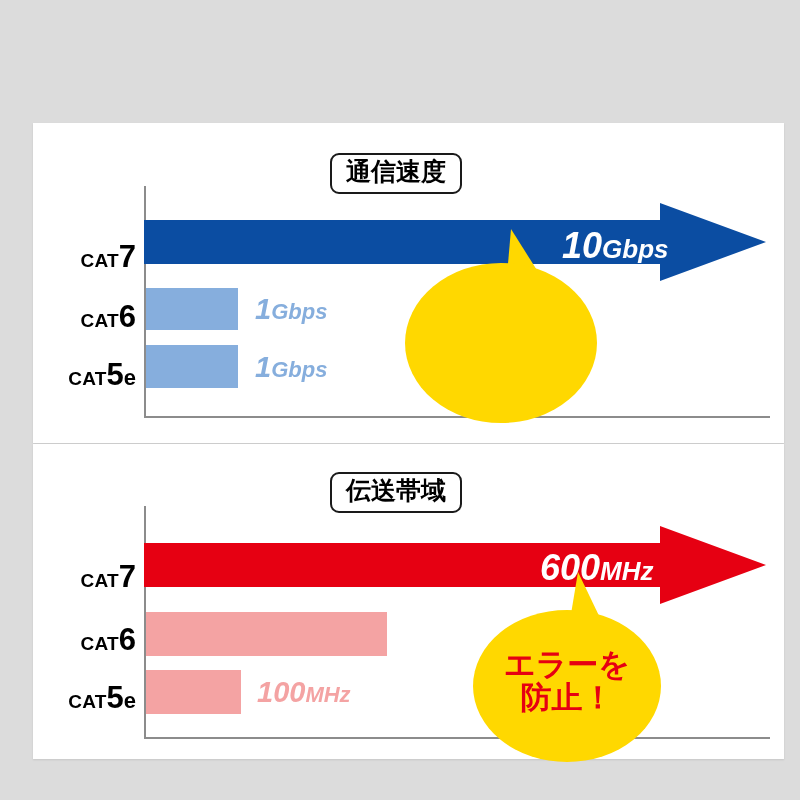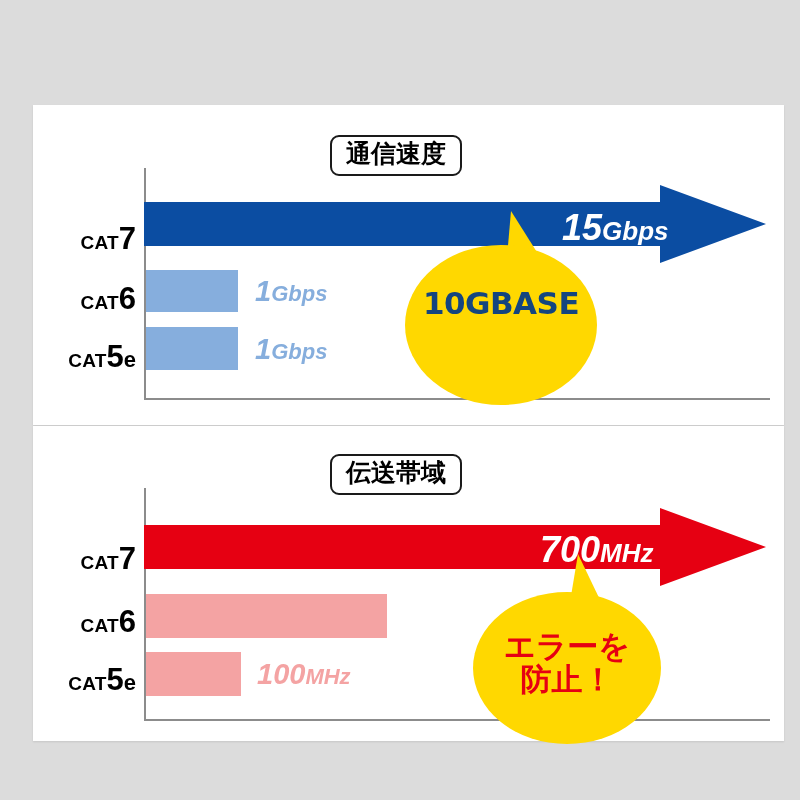--- a/index.html
+++ b/index.html
@@ -23,20 +23,21 @@
     line-height:1;
     font-family:"DejaVu Sans","Liberation Sans",sans-serif;
   }
 
   
   .panel{
     position:absolute;
     left:33px;width:751px;
     background:#ffffff;
     box-shadow:0 1px 2px rgba(0,0,0,0.10);
+    margin-top:18px;
   }
   #panel-speed{top:105px;height:320px;}
   #panel-band {top:426px;height:315px;}
 
   
   .chip{
     position:absolute;
     border:2px solid #1a1a1a;
     border-radius:9px;
     background:#fff;
@@ -136,21 +137,21 @@
     </div>
     <div class="cat" style="left:0px;width:103px;top:236px;">
       <span class="pre">CAT</span><span class="num">5</span><span class="suf">e</span>
     </div>
 
     <div class="arrow-wrap" style="left:111px;top:80px;">
       <svg width="622" height="78" viewBox="0 0 622 78">
         <polygon points="0,17 516,17 516,0 622,39 516,78 516,61 0,61" fill="#0b4da2"></polygon>
       </svg>
       <div class="arrow-label" style="left:418px;top:25px;">
-        <span class="big">15</span><span class="unit">Gbps</span>
+        <span class="big">10</span><span class="unit">Gbps</span>
       </div>
     </div>
 
     <div class="bar" style="left:113px;top:165px;width:92px;height:42px;background:#86aedd;"></div>
     <div class="val" style="left:222px;top:172px;color:#86aedd;">
       <span class="big">1</span><span class="unit">Gbps</span>
     </div>
 
     <div class="bar" style="left:113px;top:222px;width:92px;height:43px;background:#86aedd;"></div>
     <div class="val" style="left:222px;top:230px;color:#86aedd;">
@@ -158,21 +159,20 @@
     </div>
 
     <div class="bubble" style="left:372px;top:140px;width:192px;height:160px;">
       <div class="tail" style="left:95px;top:-38px;">
         <svg width="56" height="64" viewBox="0 0 56 64">
           <polygon points="6,62 11,4 40,50" fill="#ffd800"></polygon>
         </svg>
       </div>
       <div class="blob" style="width:192px;height:160px;"></div>
       <div class="btext" style="top:42px;color:#14457f;">
-        <span class="l1" style="font-size:31px;letter-spacing:-.5px;">10GBASE</span>
       </div>
     </div>
   </div>
 
   <div class="panel" id="panel-band">
 
     <div class="chip" style="left:297px;top:28px;">伝送帯域</div>
 
     <div class="axis-y" style="left:111px;top:62px;height:233px;"></div>
     <div class="axis-x" style="left:111px;top:293px;width:626px;"></div>
@@ -185,21 +185,21 @@
     </div>
     <div class="cat" style="left:0px;width:103px;top:238px;">
       <span class="pre">CAT</span><span class="num">5</span><span class="suf">e</span>
     </div>
 
     <div class="arrow-wrap" style="left:111px;top:82px;">
       <svg width="622" height="78" viewBox="0 0 622 78">
         <polygon points="0,17 516,17 516,0 622,39 516,78 516,61 0,61" fill="#e60012"></polygon>
       </svg>
       <div class="arrow-label" style="left:396px;top:24px;">
-        <span class="big">700</span><span class="unit">MHz</span>
+        <span class="big">600</span><span class="unit">MHz</span>
       </div>
     </div>
 
     <div class="bar" style="left:113px;top:168px;width:241px;height:44px;background:#f4a3a3;"></div>
 
     <div class="bar" style="left:113px;top:226px;width:95px;height:44px;background:#f4a3a3;"></div>
     <div class="val" style="left:224px;top:234px;color:#f4a3a3;">
       <span class="big">100</span><span class="unit">MHz</span>
     </div>
 

